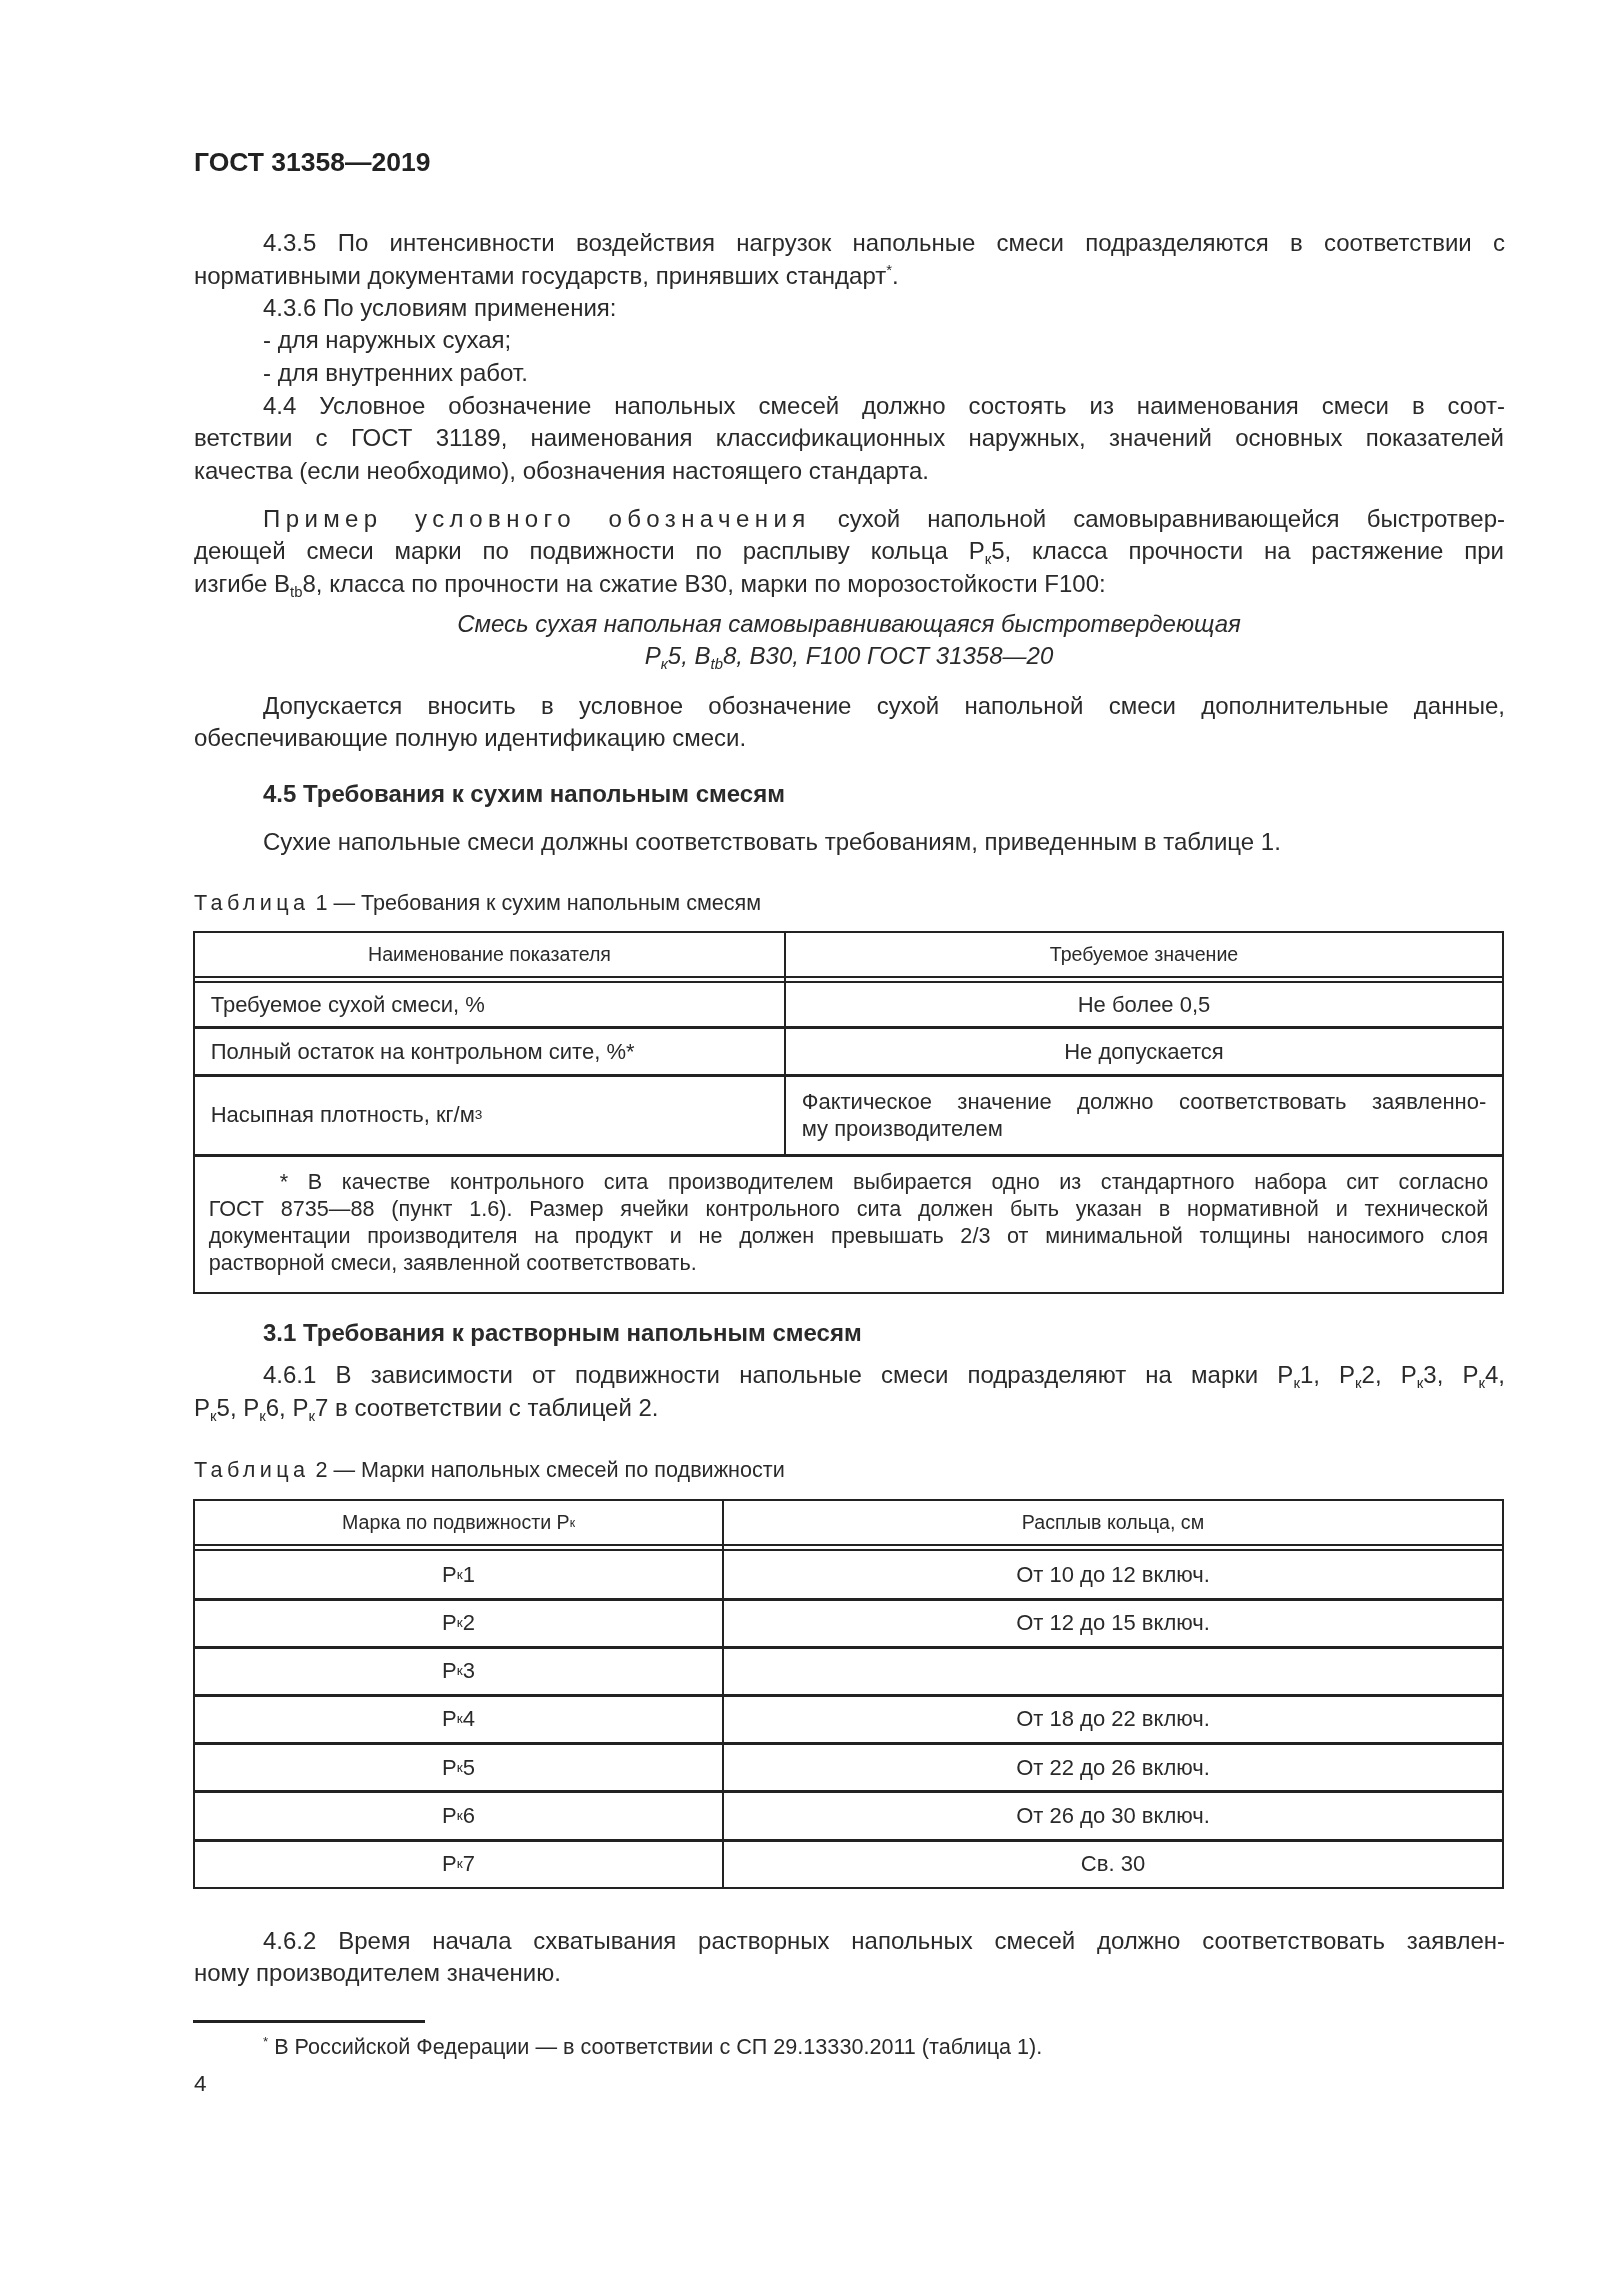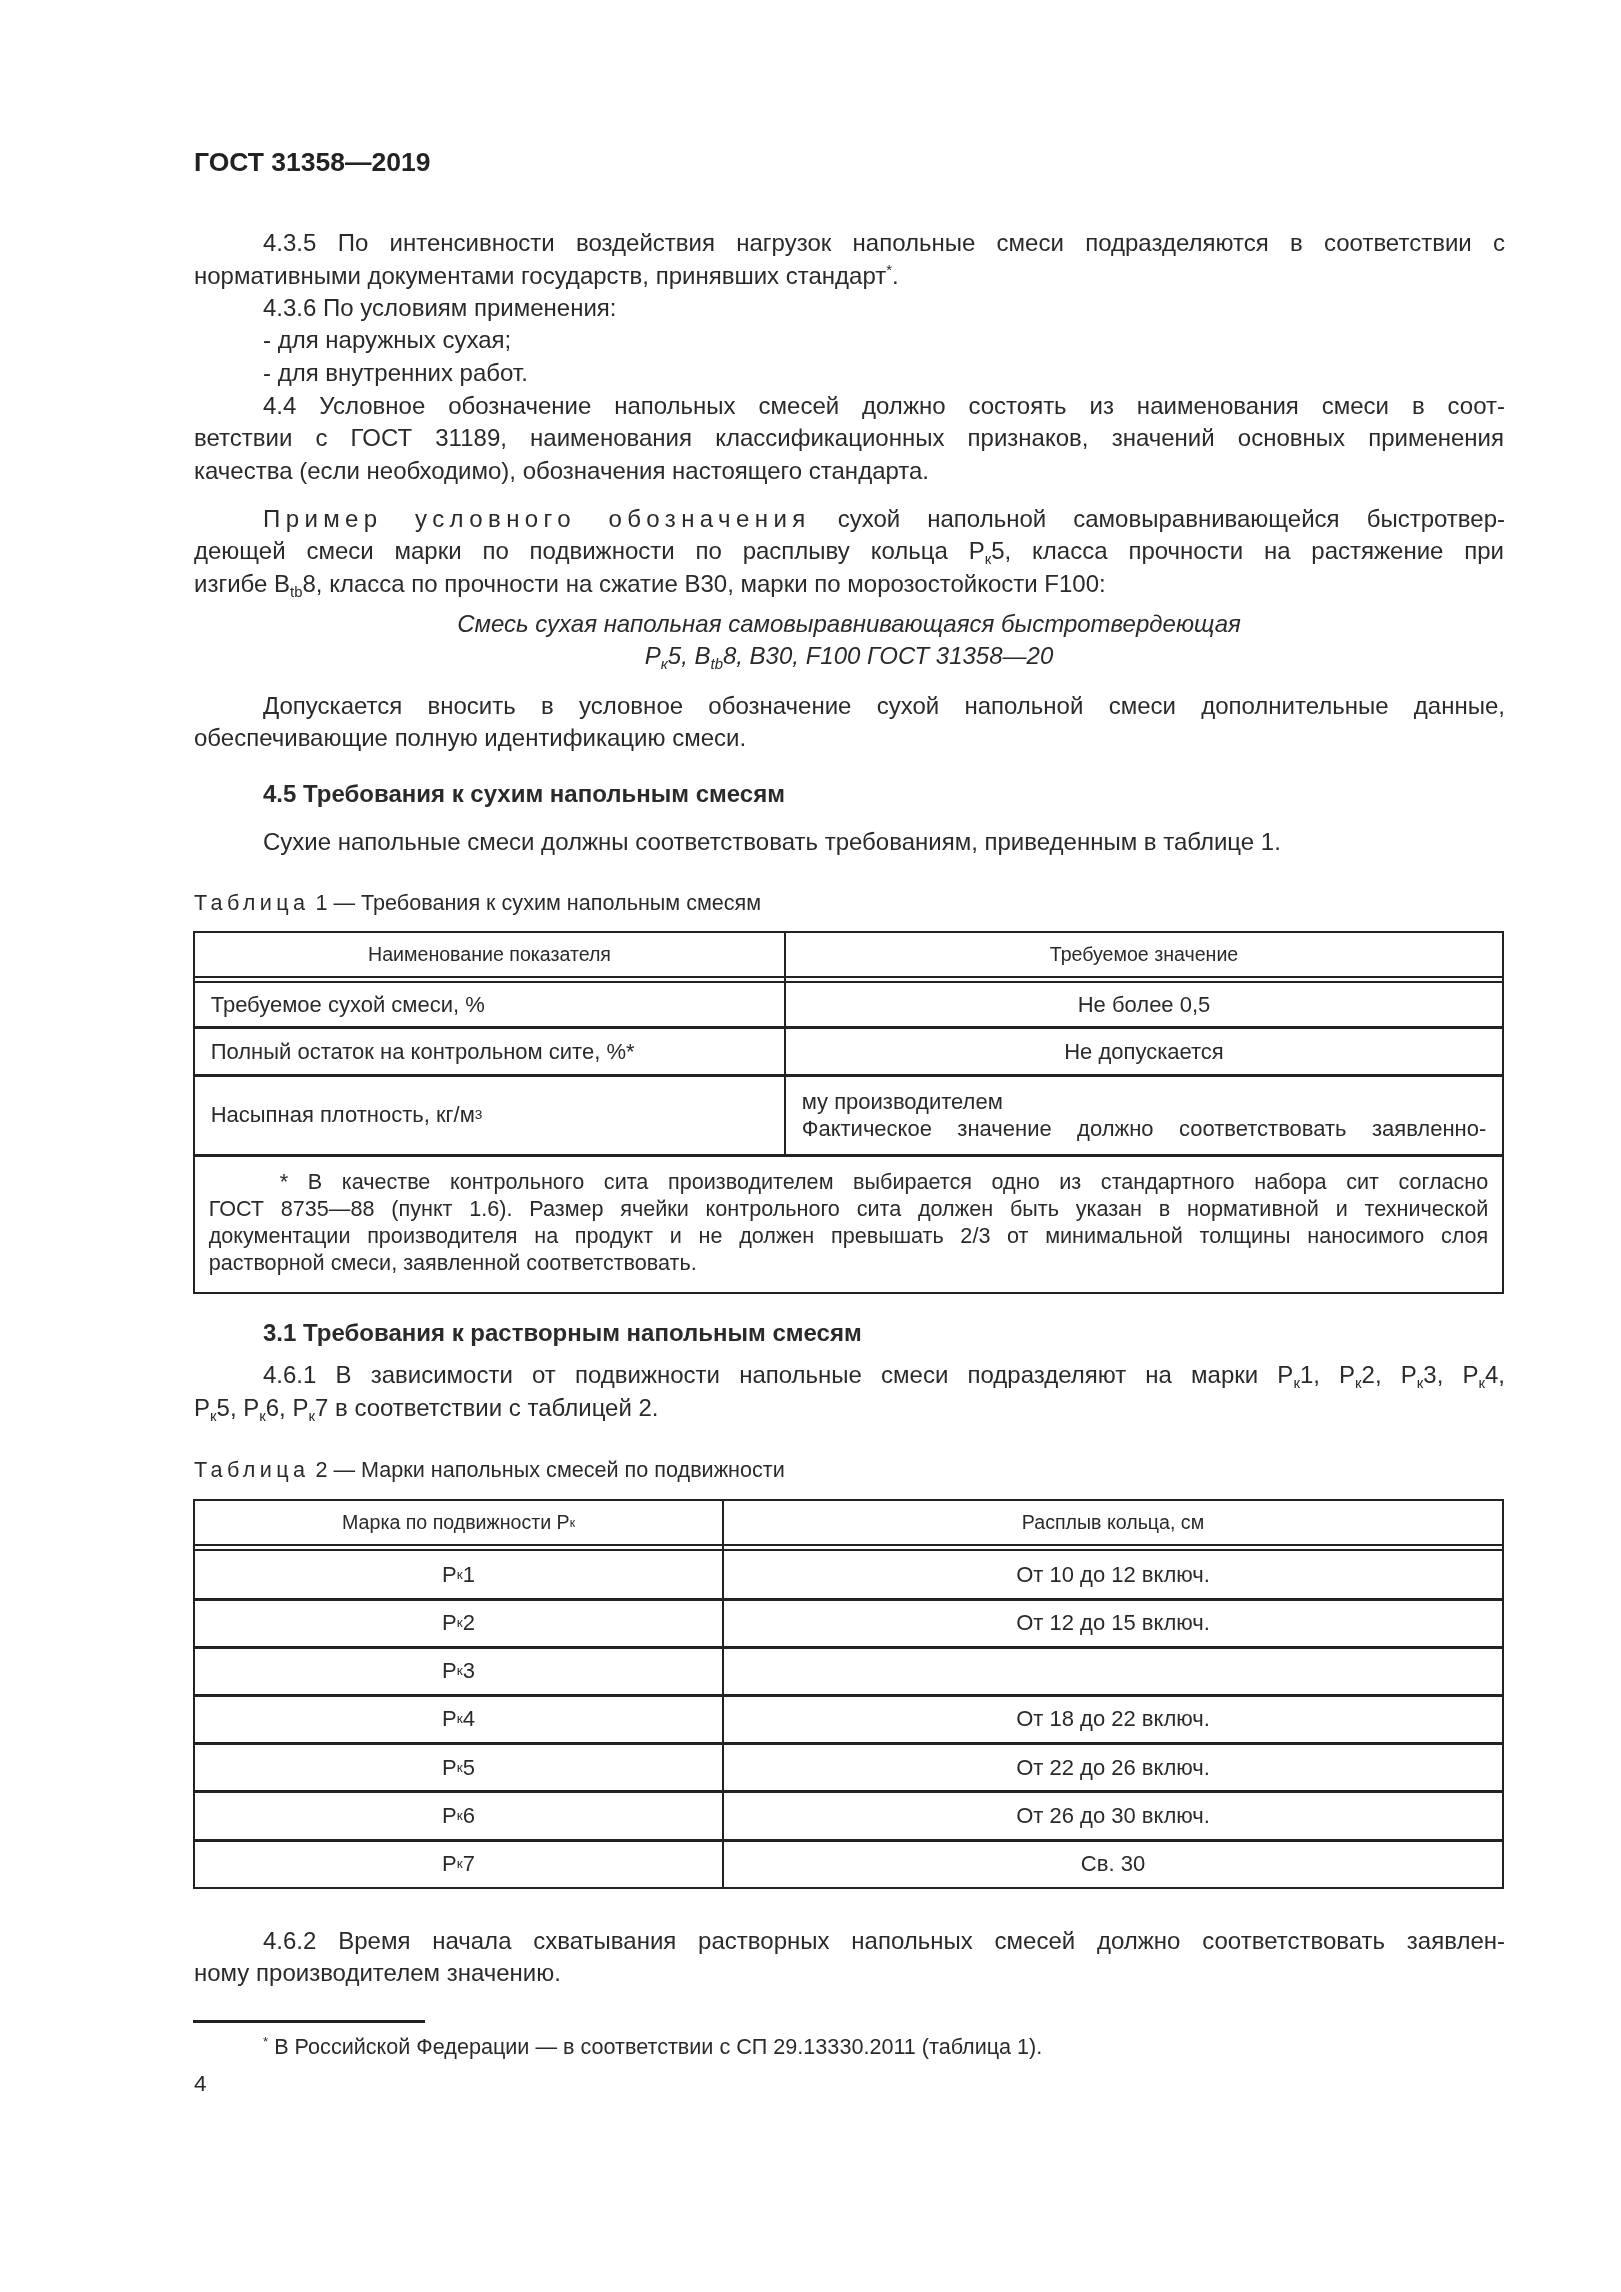--- a/index.html
+++ b/index.html
@@ -37,21 +37,21 @@
 <div class="abs title" style="left:194px; top:147px;">ГОСТ 31358—2019</div>
 
 <div class="line ind just" style="top:227px;">4.3.5 По интенсивности воздействия нагрузок напольные смеси подразделяются в соответствии с</div>
 <div class="line" style="top:260px;"><span>нормативными документами государств, принявших стандарт</span><sup>*</sup><span>.</span></div>
 
 <div class="line ind" style="top:292px;">4.3.6 По условиям применения:</div>
 <div class="line ind" style="top:324px;">- для наружных сухая;</div>
 <div class="line ind" style="top:357px;">- для внутренних работ.</div>
 
 <div class="line ind just" style="top:390px;">4.4 Условное обозначение напольных смесей должно состоять из наименования смеси в соот-</div>
-<div class="line just" style="top:422px;">ветствии с ГОСТ 31189, наименования классификационных признаков, значений основных применения</div>
+<div class="line just" style="top:422px;">ветствии с ГОСТ 31189, наименования классификационных наружных, значений основных показателей</div>
 <div class="line" style="top:455px;">качества (если необходимо), обозначения настоящего стандарта.</div>
 
 <div class="line ind just" style="top:503px;"><span class="spaced">Пример условного обозначения</span><span> сухой напольной самовыравнивающейся быстротвер-</span></div>
 <div class="line just" style="top:535px;"><span>деющей смеси марки по подвижности по расплыву кольца P</span><sub>к</sub><span>5, класса прочности на растяжение при</span></div>
 <div class="line" style="top:568px;"><span>изгибе B</span><sub>tb</sub><span>8, класса по прочности на сжатие B30, марки по морозостойкости F100:</span></div>
 <div class="line ital center" style="top:608px;">Смесь сухая напольная самовыравнивающаяся быстротвердеющая</div>
 <div class="line ital center" style="top:640px;"><span>P</span><sub>к</sub><span>5, B</span><sub>tb</sub><span>8, B30, F100 ГОСТ 31358—20</span></div>
 
 <div class="line ind just" style="top:690px;">Допускается вносить в условное обозначение сухой напольной смеси дополнительные данные,</div>
 <div class="line" style="top:722px;">обеспечивающие полную идентификацию смеси.</div>
@@ -82,22 +82,22 @@
   </div>
   <div class="hr" style="top:141px; height:2.9px;"></div>
 
   <div class="row" style="top:144px; height:76px;">
     <div class="cell" style="left:0; width:589px;">
         <span>Насыпная плотность, кг/м</span>
         <sup>3</sup>
       </div>
     <div class="cell" style="left:591px; right:0;">
       <div style="width:100%;">
+        <div style="text-align:justify; text-align-last:justify; white-space:nowrap;">Фактическое значение должно соответствовать заявленно-</div>
         <div>му производителем</div>
-        <div style="text-align:justify; text-align-last:justify; white-space:nowrap;">Фактическое значение должно соответствовать заявленно-</div>
       </div>
     </div>
   </div>
   <div class="hr" style="top:221px; height:2.9px;"></div>
   <div class="vr" style="left:589px; top:0; height:221px;"></div>
 
   <div class="fn-text" style="top:235px;">
     <span class="fl" style="padding-left:71px;">* В качестве контрольного сита производителем выбирается одно из стандартного набора сит согласно</span>
     <span class="fl">ГОСТ 8735—88 (пункт 1.6). Размер ячейки контрольного сита должен быть указан в нормативной и технической</span>
     <span class="fl">документации производителя на продукт и не должен превышать 2/3 от минимальной толщины наносимого слоя</span>

